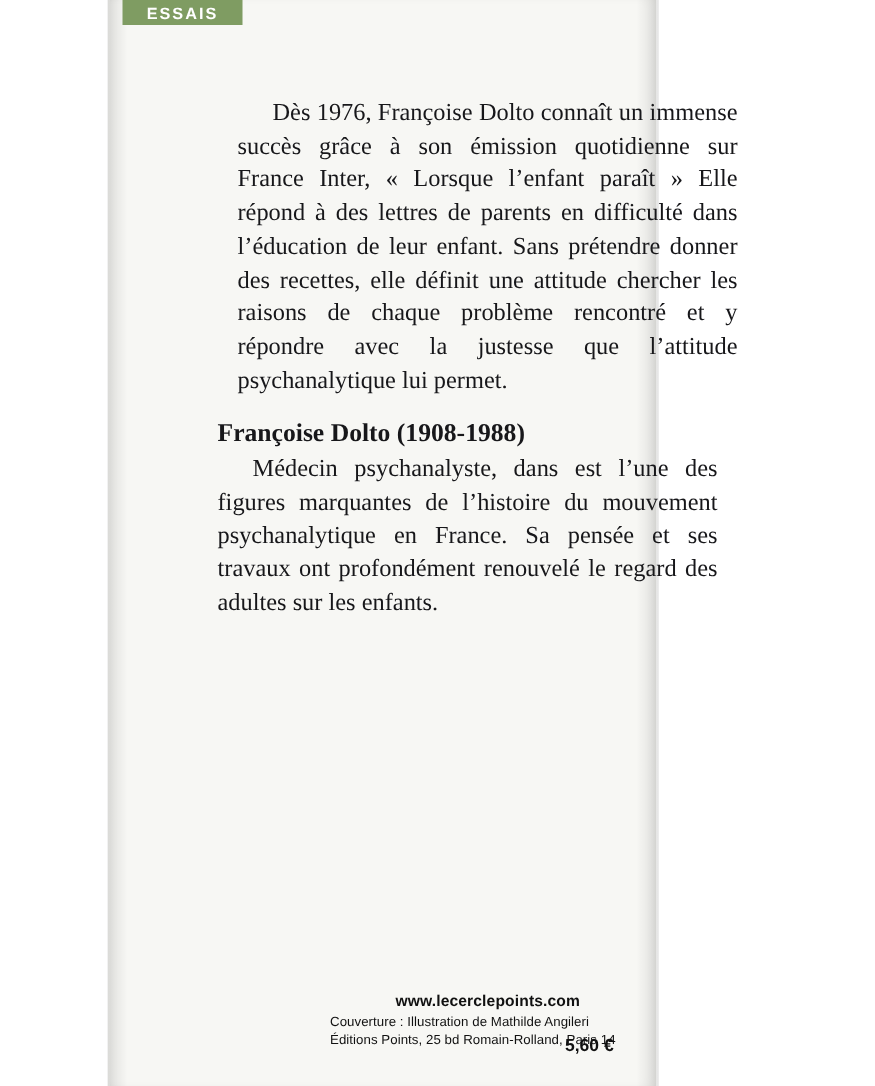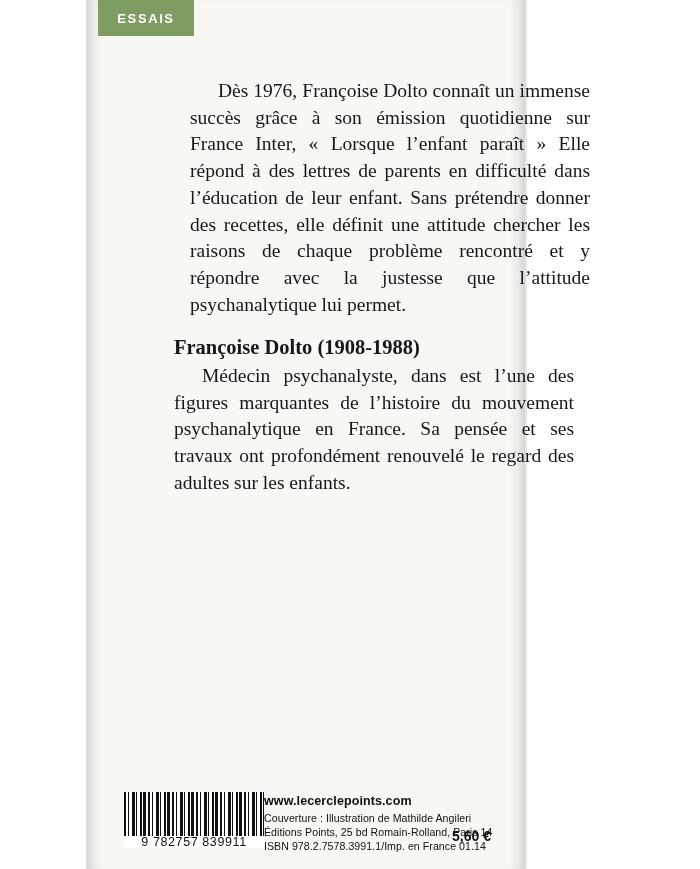--- a/index.html
+++ b/index.html
@@ -41,21 +41,21 @@
     box-shadow: inset -6px 0 10px -6px rgba(0,0,0,0.12),
                 inset 6px 0 8px -6px rgba(0,0,0,0.06);
   }
 
   
   .collection-tab {
     position: absolute;
     left: 98px;
     top: 0px;
     width: 96px;
-    height: 36px;
+    height: 20px;
     background: #7f9c62;
     display: flex;
     align-items: center;
     justify-content: center;
   }
   .collection-tab .label {
     color: #ffffff;
     font-family: "Liberation Sans", sans-serif;
     font-weight: bold;
     font-size: 13px;
@@ -162,21 +162,21 @@
     position: absolute;
     left: 176px;
     top: 8px;
     width: 200px;
     font-family: "Liberation Sans", sans-serif;
     color: #111;
   }
   .imprint .site {
     font-weight: bold;
     font-size: 12.5px;
-    text-align: left;
+    text-align: right;
     margin-bottom: 3px;
     letter-spacing: 0.1px;
   }
   .imprint .line {
     font-size: 10.6px;
     line-height: 1.33;
     letter-spacing: 0.05px;
     white-space: nowrap;
   }
 
@@ -225,28 +225,23 @@
   <div class="blurb">
     <p class="blurb-body">Dès 1976, Françoise Dolto connaît un immense succès grâce à son émission quotidienne sur France Inter, « Lorsque l’enfant paraît »  Elle répond à des lettres de parents en difficulté dans l’éducation de leur enfant. Sans prétendre donner des recettes, elle définit une attitude chercher les raisons de chaque problème rencontré et y répondre avec la justesse que l’attitude psychanalytique lui permet.</p>
   </div>
 
   <div class="author-block">
     <h2 class="author-name">Françoise Dolto (1908-1988)</h2>
     <p class="author-body">Médecin psychanalyste, dans est l’une des figures marquantes de l’histoire du mouvement psychanalytique en France. Sa pensée et ses travaux ont profondément renouvelé le regard des adultes sur les enfants.</p>
   </div>
 
   <div class="footer">
-    <div class="barcode">
-      <div class="bars"></div>
-      <div class="digits">9 782757 839911</div>
-    </div>
 
     <div class="imprint">
       <div class="site">www.lecerclepoints.com</div>
       <div class="line">Couverture : Illustration de Mathilde Angileri</div>
       <div class="line">Éditions Points, 25 bd Romain-Rolland, Paris 14</div>
-      <div class="line">ISBN 978.2.7578.3991.1/Imp. en France 01.14</div>
     </div>
 
     <div class="price">5,60 €</div>
   </div>
 
 </div>
 
 </body></html>

